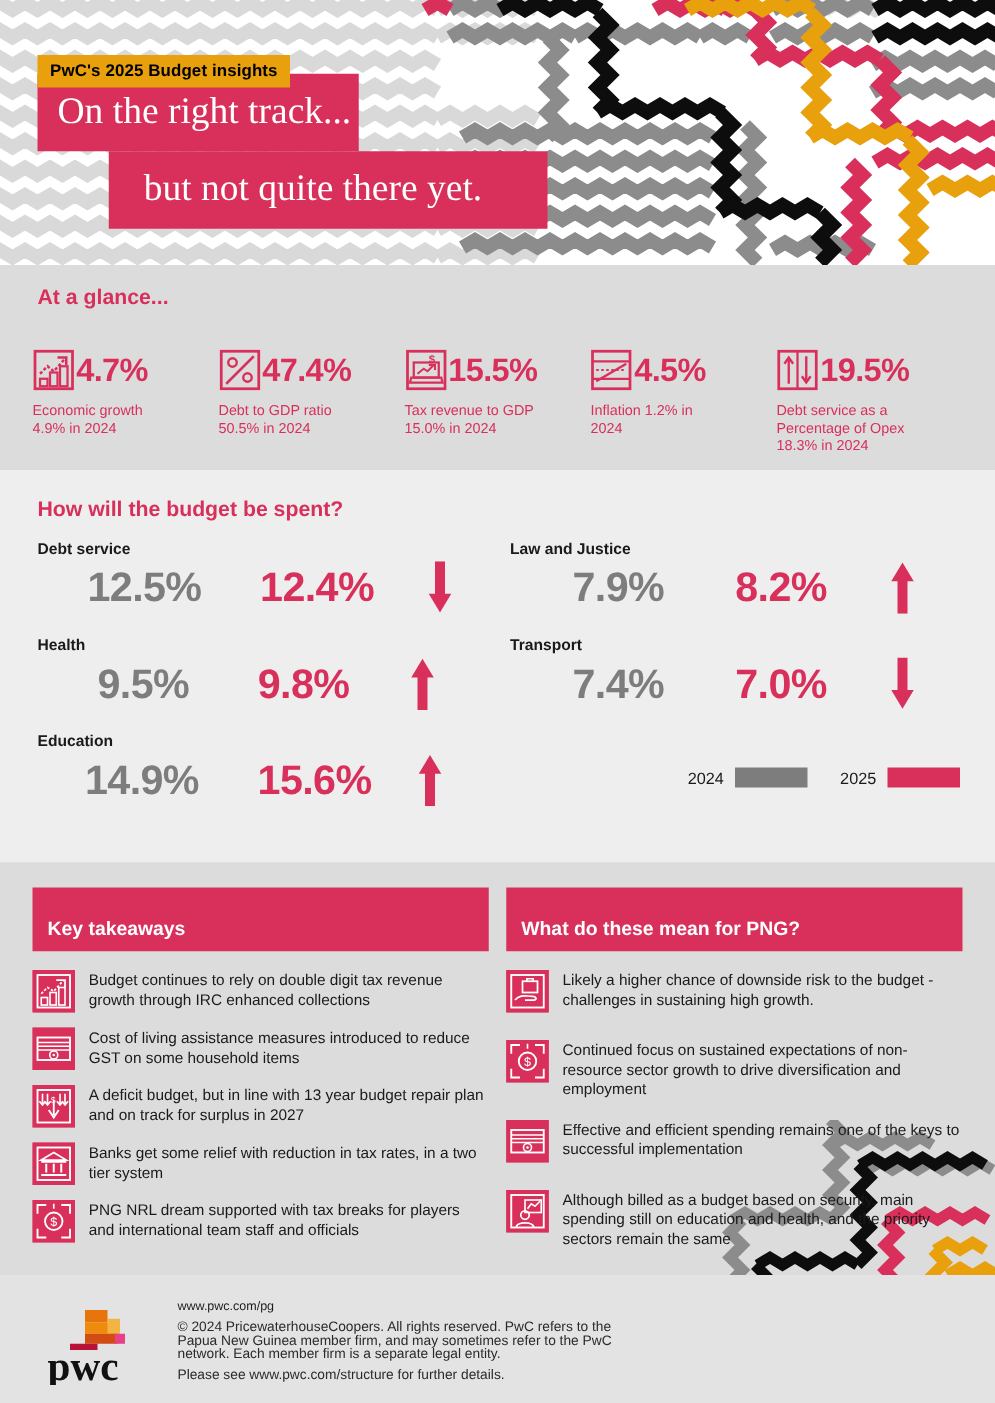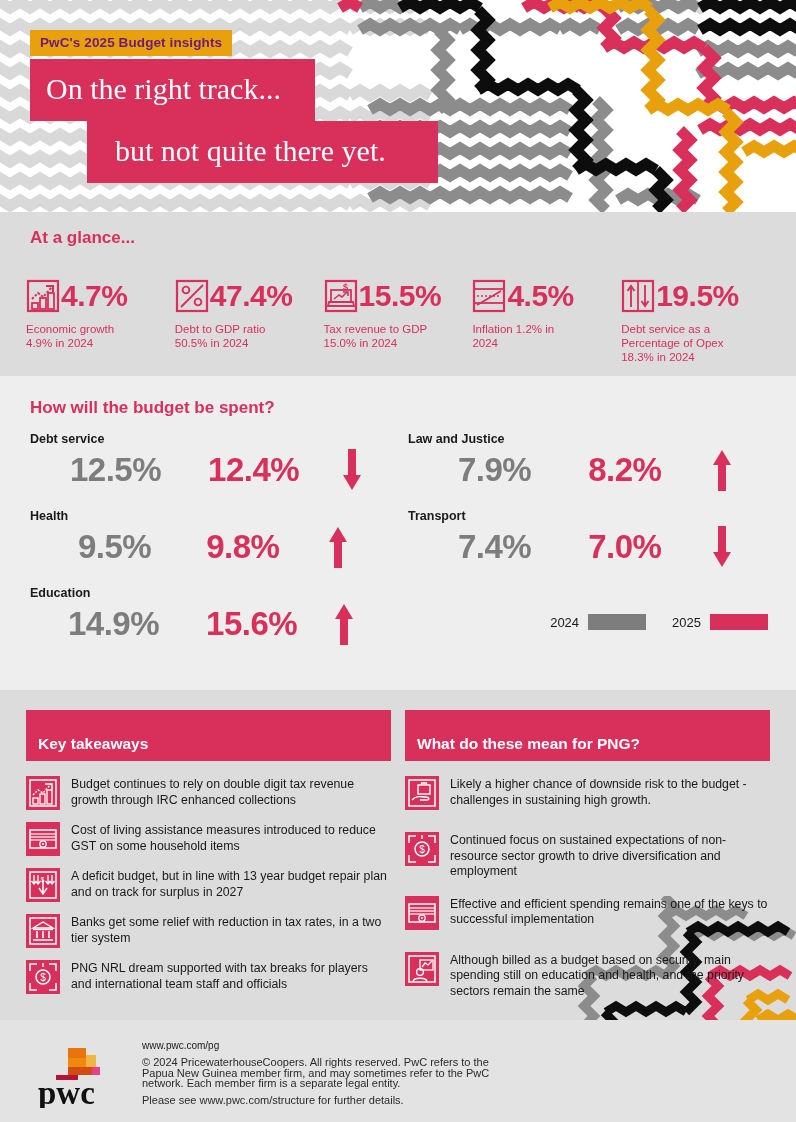--- a/index.html
+++ b/index.html
@@ -9,28 +9,28 @@
     background:#e3e3e3;
     overflow:hidden;
     position:relative;
   }
   .page{position:relative;width:796px;height:1122px;overflow:hidden;background:#e3e3e3;}
 
   
   .hero{position:relative;height:212px;width:796px;overflow:hidden;background:#ffffff;}
   .hero-zig{position:absolute;inset:0;}
   .badge{
-    position:absolute;left:30px;top:30px;
-    background:#e8a00d;color:#701a75;
+    position:absolute;left:30px;top:44px;
+    background:#e8a00d;color:#000000;
     font-size:13.5px;font-weight:bold;
     padding:5px 10px 6px 10px;letter-spacing:.1px;
     z-index:5;
   }
   .hl1{
-    position:absolute;left:30px;top:59px;width:285px;height:62px;
+    position:absolute;left:30px;top:59px;width:257px;height:62px;
     background:#d8305b;z-index:4;
   }
   .hl2{
     position:absolute;left:87px;top:121px;width:351px;height:62px;
     background:#d8305b;z-index:4;
   }
   .hl1 span,.hl2 span{
     position:absolute;color:#fff;
     font-family:"Liberation Serif", serif;
     font-size:30px;font-weight:400;white-space:nowrap;
@@ -39,21 +39,21 @@
   .hl2 span{left:28px;top:13px;}
 
   
   .glance{background:#dcdcdc;padding:0 0 14px 0;height:164px;box-sizing:border-box;position:relative;}
   .sec-title{color:#d8305b;font-size:17px;font-weight:bold;margin:0;}
   .glance .sec-title{position:absolute;left:30px;top:16px;}
   .glance-row{position:absolute;left:26px;top:62px;width:744px;display:flex;}
   .g-item{width:150px;}
   .g-top{display:flex;align-items:center;height:44px;}
   .g-ico{width:34px;height:34px;flex:0 0 34px;}
-  .g-val{font-size:30px;font-weight:bold;color:#d8305b;line-height:1;margin-left:1px;letter-spacing:-.5px;}
+  .g-val{font-size:26px;font-weight:bold;color:#d8305b;line-height:1;margin-left:1px;letter-spacing:-.5px;}
   .g-lbl{color:#d8305b;font-size:11.5px;line-height:14px;margin-top:4px;max-width:140px;}
 
   
   .spend{background:#eeeeee;height:314px;position:relative;box-sizing:border-box;}
   .spend .sec-title{position:absolute;left:30px;top:22px;}
   .spend-col{position:absolute;top:56px;}
   .spend-col.left{left:30px;width:360px;}
   .spend-col.right{left:408px;width:360px;}
   .sp-block{margin-bottom:13px;}
   .sp-name{font-size:12.5px;font-weight:bold;color:#1a1a1a;margin-bottom:-2px;}

